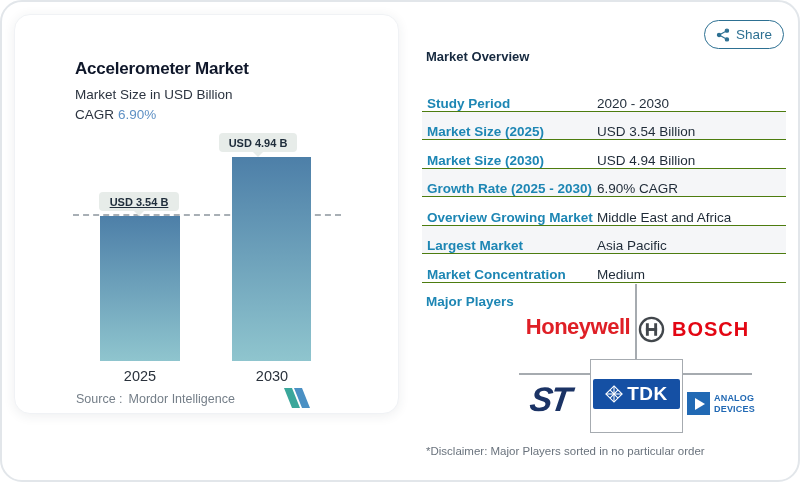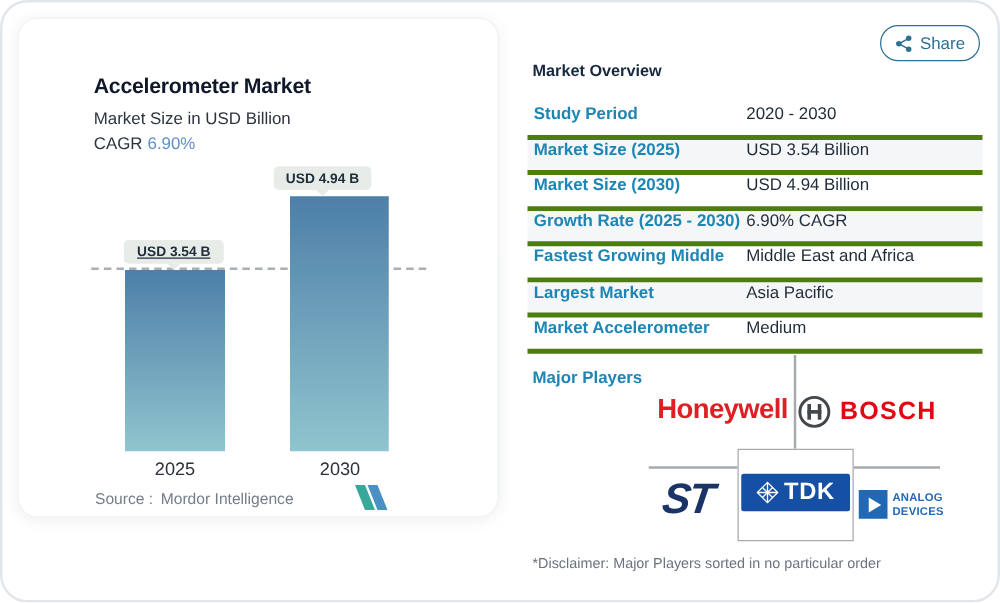--- a/index.html
+++ b/index.html
@@ -37,22 +37,22 @@
 
   
   .share-btn { position:absolute; left:702px; top:18px; width:80px; height:29px; box-sizing:border-box;
                border:1.5px solid #2d7092; border-radius:15px; background:#fff;
                display:flex; align-items:center; justify-content:center; gap:6px;
                color:#2d7092; font-size:13.5px; cursor:pointer; }
 
   
   .ov-title { position:absolute; left:424px; top:47px; font-size:13px; font-weight:700; color:#16293f; }
   .ov-table { position:absolute; left:420px; top:81px; width:364px; }
-  .ov-row   { display:flex; align-items:flex-start; height:28.5px; box-sizing:border-box;
-              border-bottom:4px solid #4d7c0f; padding-left:5px; }
+  .ov-row   { display:flex; align-items:flex-end; height:28.5px; box-sizing:border-box;
+              border-bottom:1px solid #4d7c0f; padding-left:5px; }
   .ov-row.alt { background:#f5f6f8; }
   .ov-label { width:170px; font-size:13.5px; font-weight:700; color:#1d86b4; }
   .ov-value { font-size:13.5px; color:#1f2b38; }
 
   
   .mp-label { position:absolute; left:424px; top:292px; font-size:13.5px; font-weight:700; color:#1d86b4; }
   .conn-v   { position:absolute; left:633px; top:282px; width:2px;  height:75px; background:#a6abb0; }
   .conn-h   { position:absolute; left:517px; top:371px; width:233px; height:2px; background:#a6abb0; }
   .tdk-box  { position:absolute; left:588px; top:357px; width:93px; height:74px; box-sizing:border-box;
               background:#fff; border:1.5px solid #a6abb0; }
@@ -139,29 +139,29 @@
     </div>
     <div class="ov-row">
       <div class="ov-label">Market Size (2030)</div>
       <div class="ov-value">USD 4.94 Billion</div>
     </div>
     <div class="ov-row alt">
       <div class="ov-label">Growth Rate (2025 - 2030)</div>
       <div class="ov-value">6.90% CAGR</div>
     </div>
     <div class="ov-row">
-      <div class="ov-label">Fastest Growing Middle</div>
+      <div class="ov-label">Overview Growing Market</div>
       <div class="ov-value">Middle East and Africa</div>
     </div>
     <div class="ov-row alt">
       <div class="ov-label">Largest Market</div>
       <div class="ov-value">Asia Pacific</div>
     </div>
     <div class="ov-row">
-      <div class="ov-label">Market Accelerometer</div>
+      <div class="ov-label">Market Concentration</div>
       <div class="ov-value">Medium</div>
     </div>
   </div>
 
   <div class="mp-label">Major Players</div>
 
   <div class="conn-v"></div>
   <div class="conn-h"></div>
 
   <div class="honeywell">Honeywell</div>

